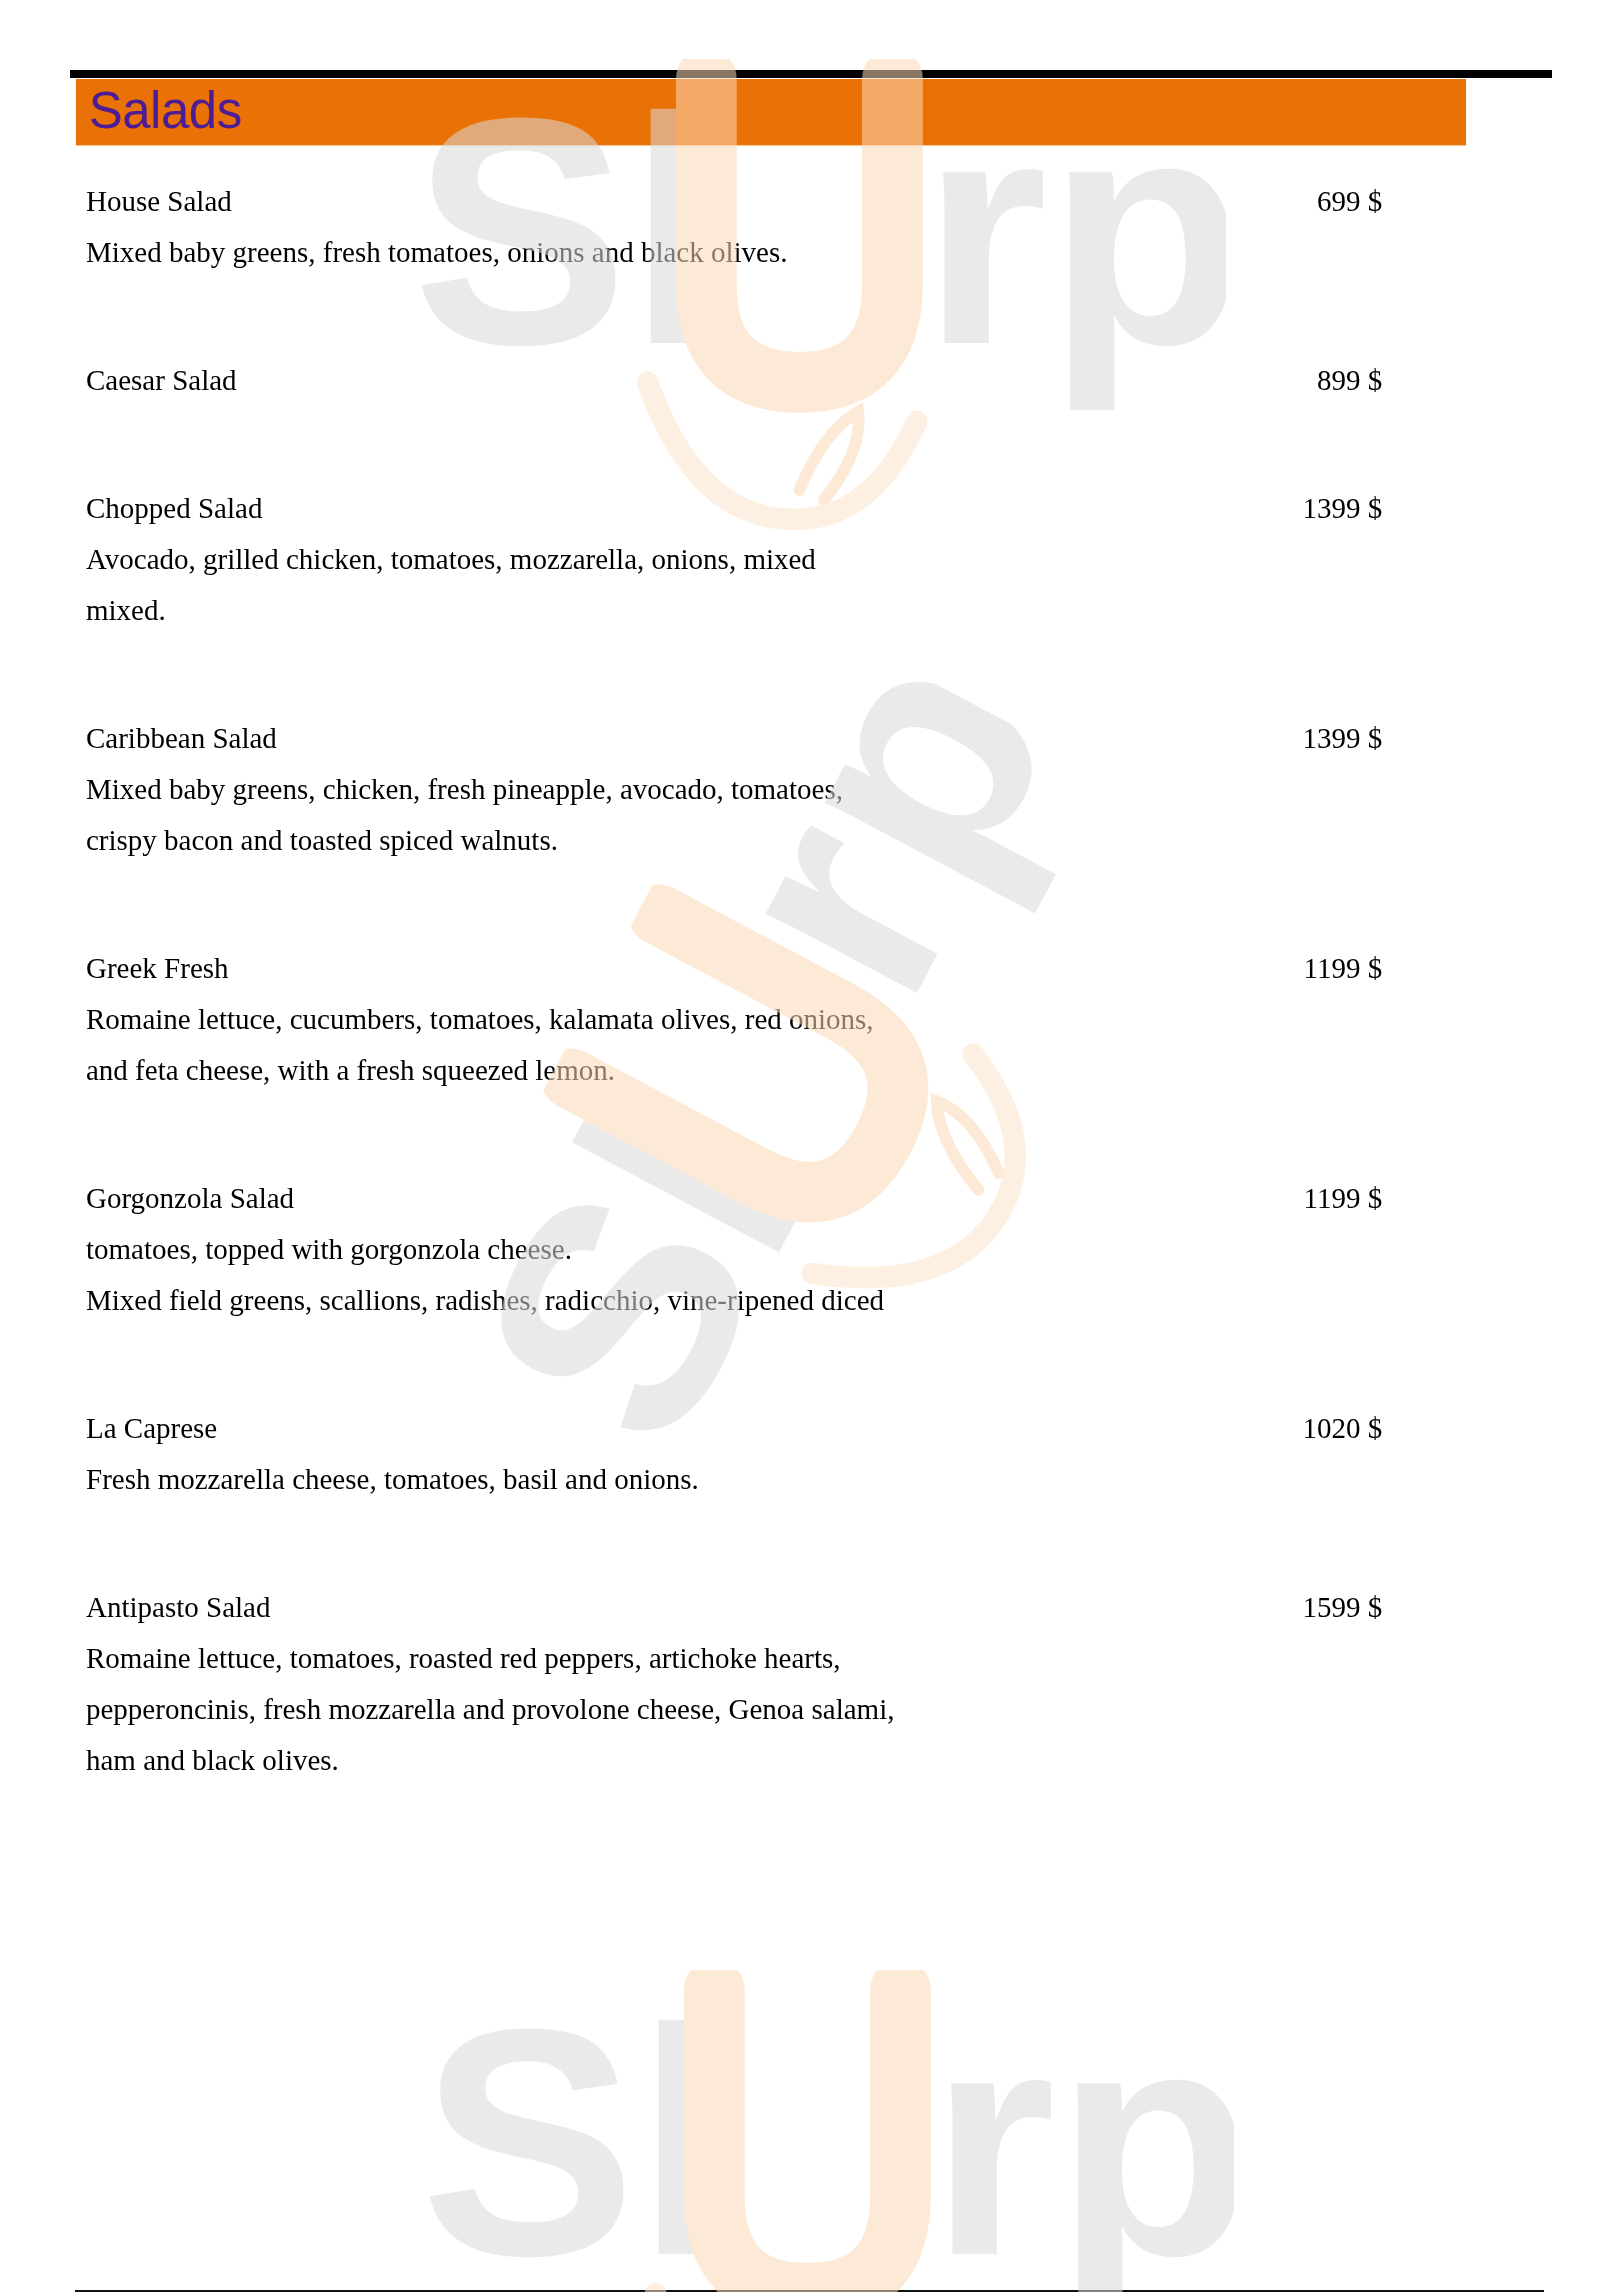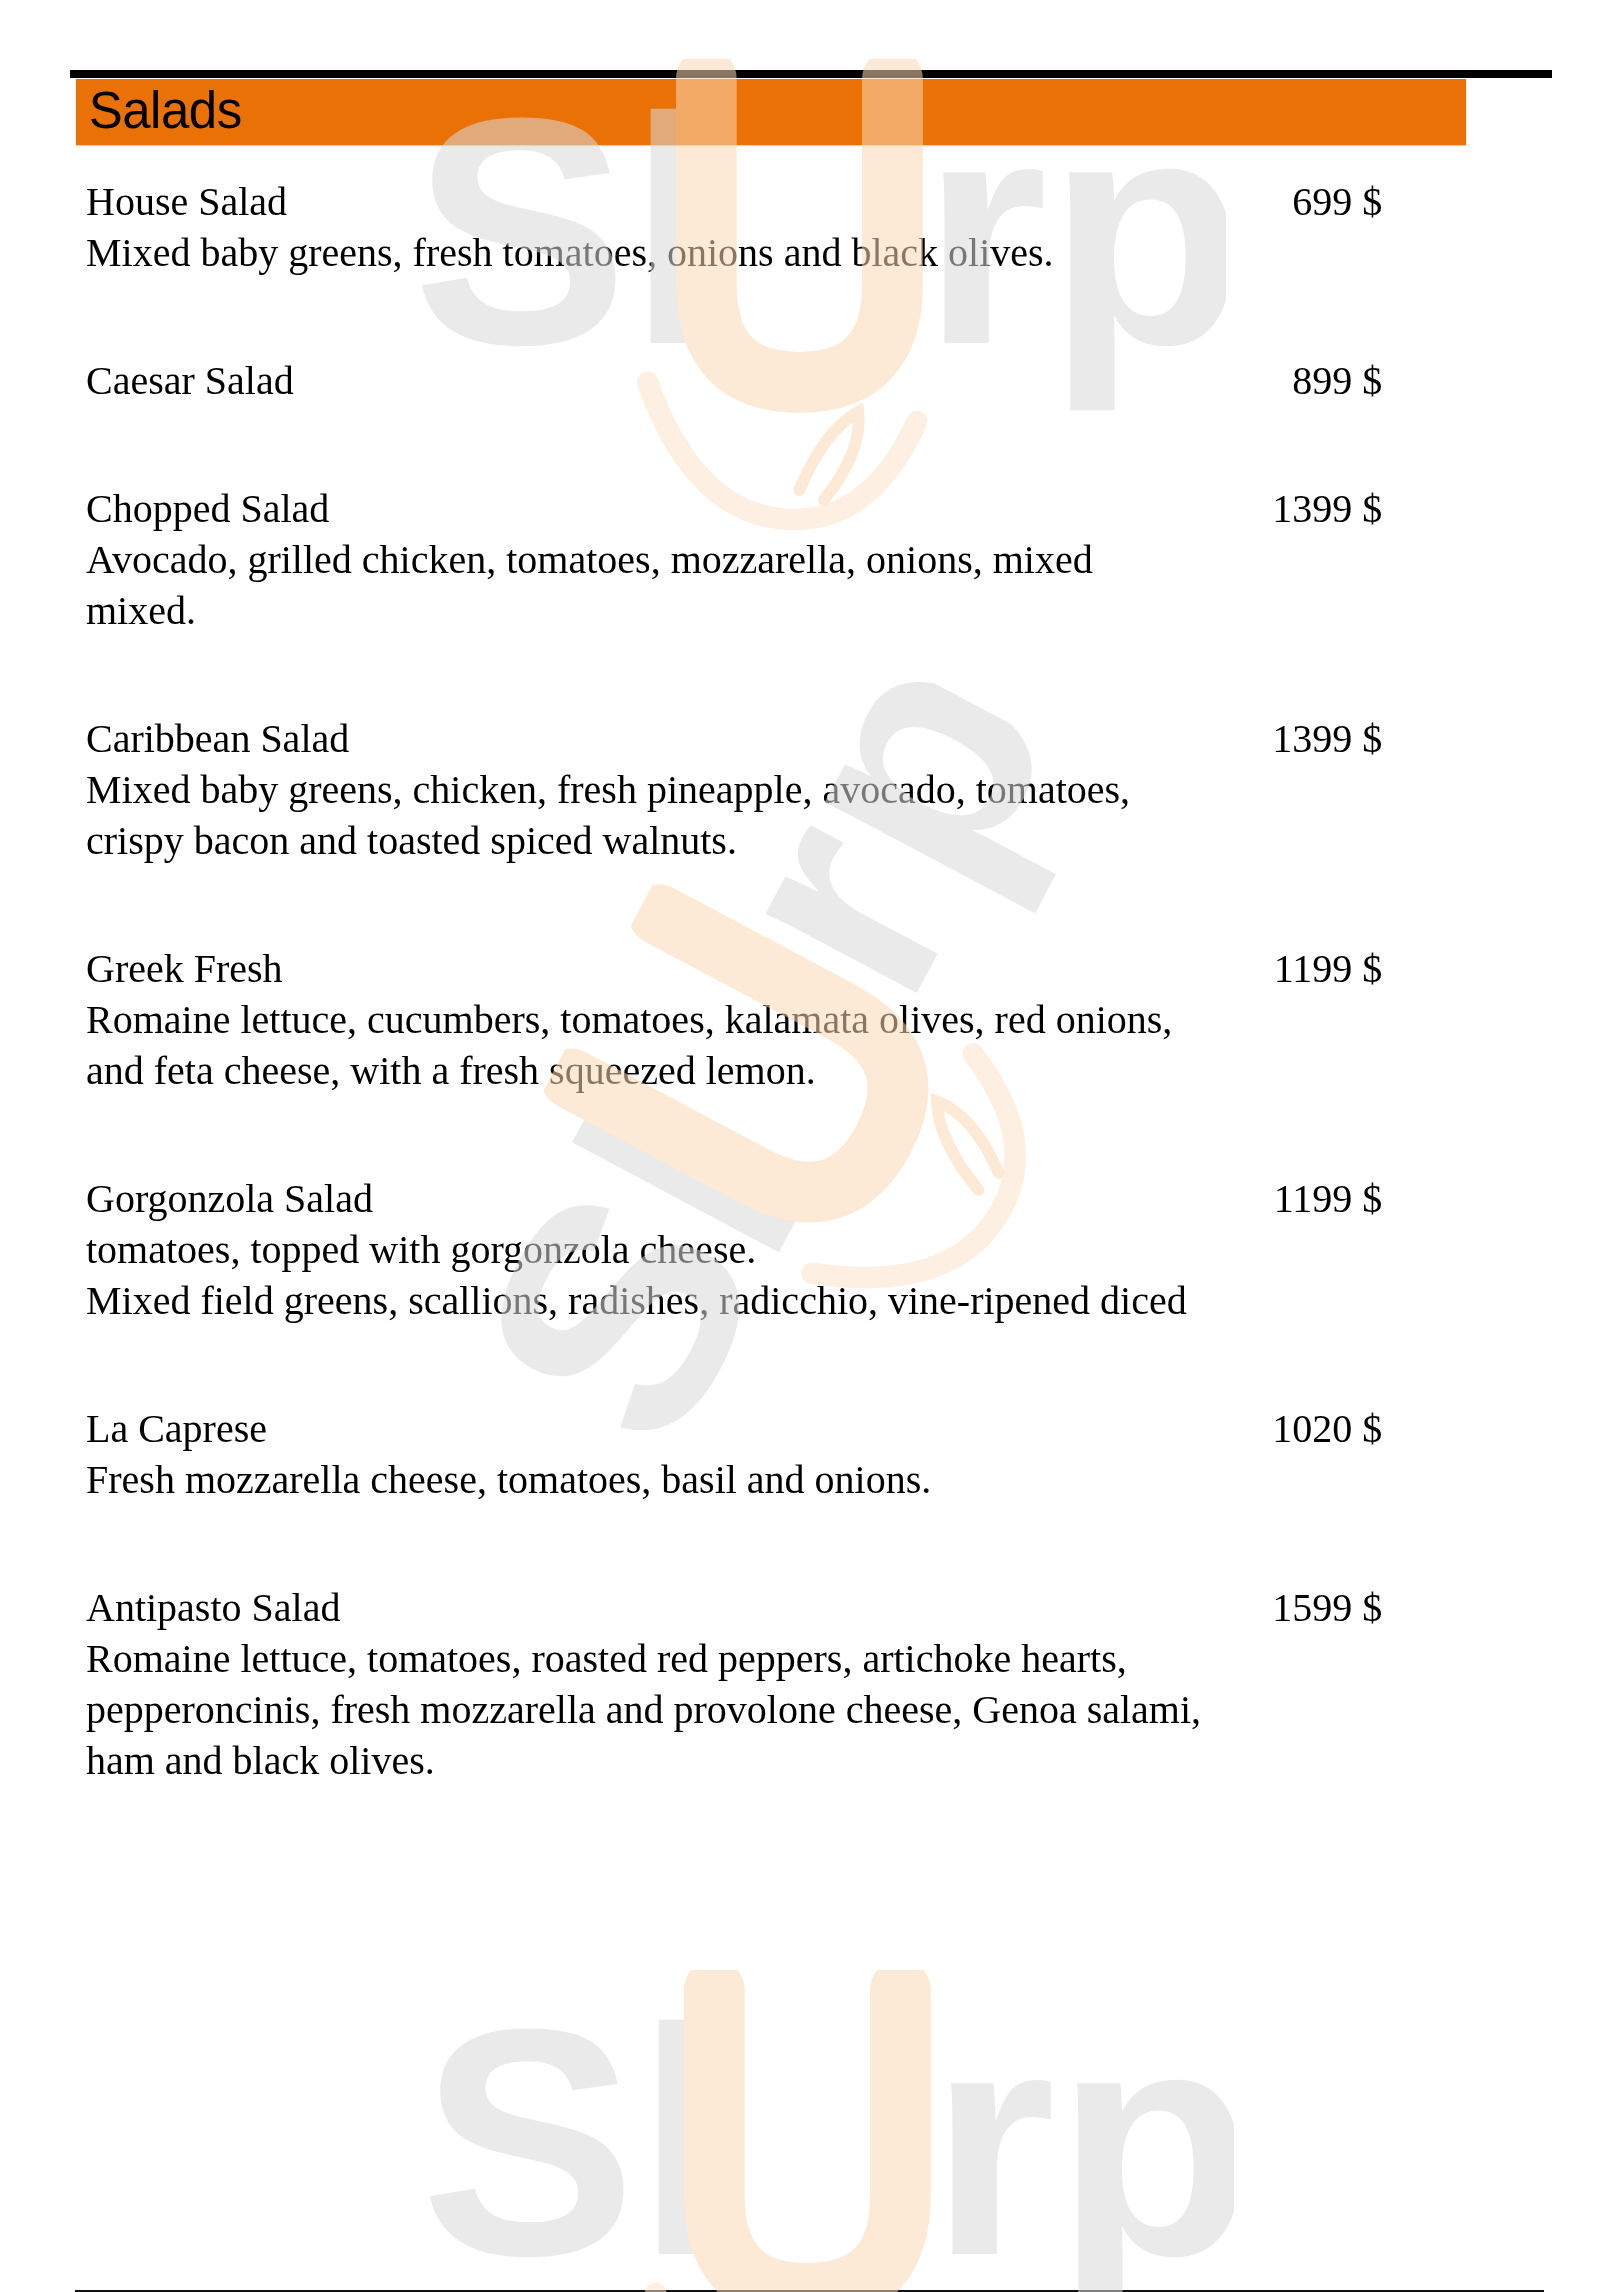--- a/index.html
+++ b/index.html
@@ -32,35 +32,35 @@
     background: #ea7106;
     box-shadow: 0 1px 1px rgba(240,170,100,0.6);
   }
   .section-title {
     position: absolute;
     left: 12.7px;
     top: 2px;
     font-family: "Liberation Sans", "DejaVu Sans", sans-serif;
     font-size: 51px;
     line-height: 59px;
-    color: #000000;
+    color: #4c1d95;
     letter-spacing: -0.5px;
   }
   .menu-list {
     position: absolute;
     left: 86px;
     top: 176px;
     width: 1304px;
     margin: 0;
     padding: 0;
   }
   .menu-item {
     position: relative;
     margin-bottom: 77px;
-    font-size: 40px;
+    font-size: 29px;
     line-height: 51px;
   }
   .item-name {
     display: block;
     white-space: nowrap;
   }
   .item-price {
     position: absolute;
     right: 7.8px;
     top: 0;

